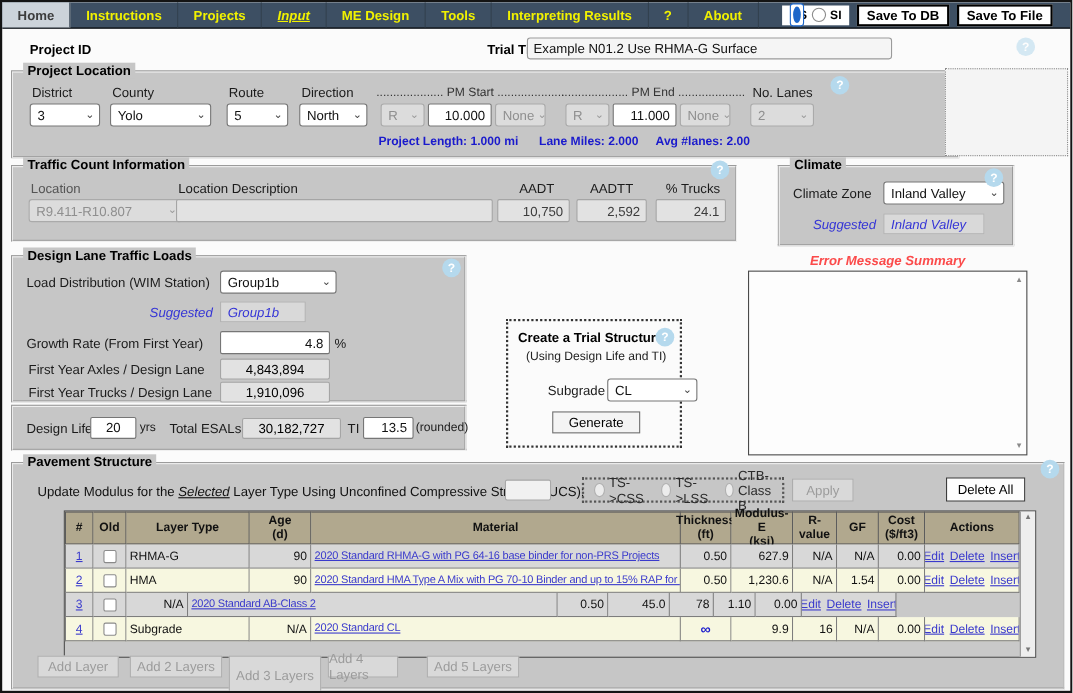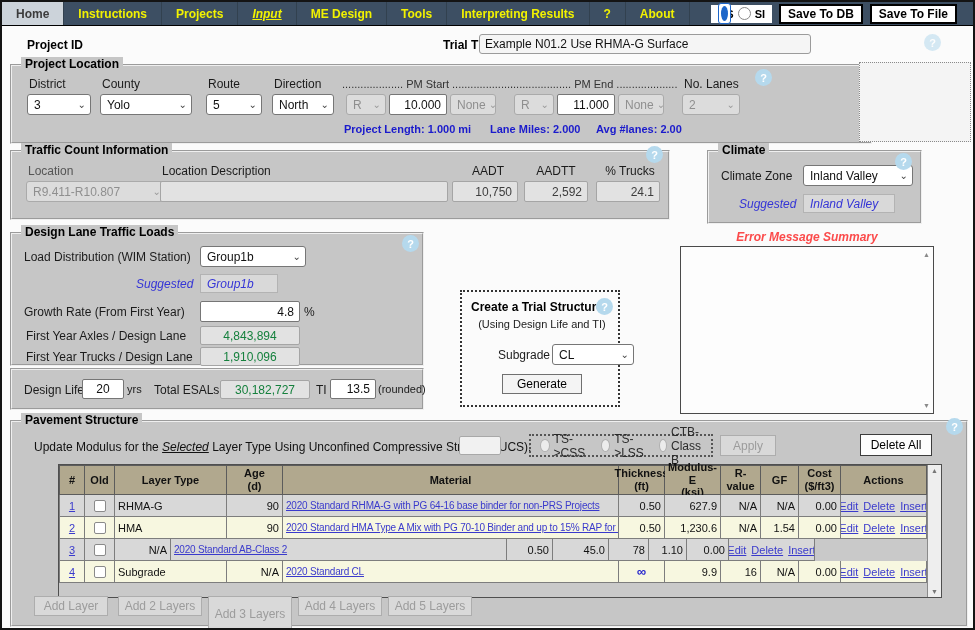--- a/index.html
+++ b/index.html
@@ -26,21 +26,21 @@
   .fs { position:absolute; background:#c6c6c6; border:2px groove #efefef; }
   .legend { position:absolute; top:-9px; left:9px; background:#c6c6c6; padding:0 4px; font-weight:bold; font-size:12px; color:#000; white-space:nowrap; }
   .sel { position:absolute; display:flex; align-items:center; justify-content:space-between; background:#fff; border:1px solid #767676; border-radius:3px; height:21px; padding:0 4px 0 6px; font-size:12px; color:#111; cursor:pointer; }
   .sel .chev { font-size:10px; color:#444; margin-left:3px; line-height:1; }
   .sel.dis { background:#dcdcdc; color:#8f8f8f; border-color:#aaa; cursor:default; }
   .sel.dis .chev { color:#9a9a9a; }
   .inp { position:absolute; background:#fff; border:1px solid #767676; border-radius:2px; height:20px; font-size:12px; padding:0 5px; font-family:"Liberation Sans",sans-serif; color:#111; }
   .inp.num { text-align:right; }
   .inp.ctr { text-align:center; }
   .inp.dis { background:#e2e2e2; border-color:#a5a5a5; color:#3d3d3d; }
-  .inp.disg { background:#e2e2e2; border-color:#a5a5a5; color:#15803d; }
+  .inp.disg { background:#e2e2e2; border-color:#a5a5a5; color:#000000; }
   .blue { position:absolute; color:#1a1acc; font-weight:bold; font-size:11px; white-space:nowrap; }
   .sugg { position:absolute; color:#3535d6; font-style:italic; font-size:12px; white-space:nowrap; }
   .suggval { position:absolute; background:#d9d9d9; border:1px solid #b3b3b3; height:19px; font-size:12px; color:#3535d6; font-style:italic; padding:0 6px; display:flex; align-items:center; }
   .help { position:absolute; width:17px; height:17px; border-radius:50%; background:#b5d9ed; color:#fff; font-weight:bold; font-size:11px; display:flex; align-items:center; justify-content:center; cursor:pointer; }
   .dots-lbl { position:absolute; font-size:11px; color:#333; text-align:center; white-space:nowrap; }
   .btn { position:absolute; background:#f4f4f4; border:1px solid #707070; font-size:12px; color:#000; display:flex; align-items:center; justify-content:center; cursor:pointer; font-family:"Liberation Sans",sans-serif; }
   .btn.disb { background:#d9d9d9; border-color:#adadad; color:#9c9c9c; cursor:default; }
   .cb { width:12px; height:12px; background:#fff; border:1px solid #8a8a8a; border-radius:2px; display:inline-block; }
 
   
@@ -399,17 +399,17 @@
       </div>
       <div class="sbar">
         <div class="sa-up">▲</div>
         <div class="sa-dn">▼</div>
       </div>
     </div>
 
     <div class="btn disb" style="left:22px; top:174px; width:74px; height:20px;">Add Layer</div>
     <div class="btn disb" style="left:106px; top:174px; width:84px; height:20px;">Add 2 Layers</div>
     <div class="btn disb" style="left:196px; top:174px; width:84px; height:36px;">Add 3 Layers</div>
-    <div class="btn disb" style="left:286px; top:174px; width:84px; height:20px;">Add 4 Layers</div>
+    <div class="btn disb" style="left:286px; top:174px; width:64px; height:20px;">Add 4 Layers</div>
     <div class="btn disb" style="left:376px; top:174px; width:84px; height:20px;">Add 5 Layers</div>
   </div>
 
 </div>
 
 </body></html>

